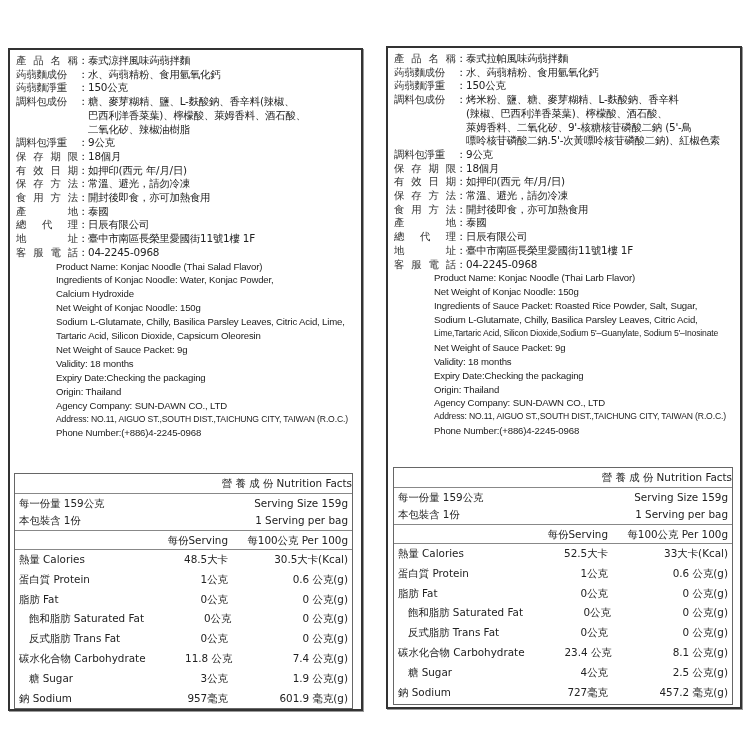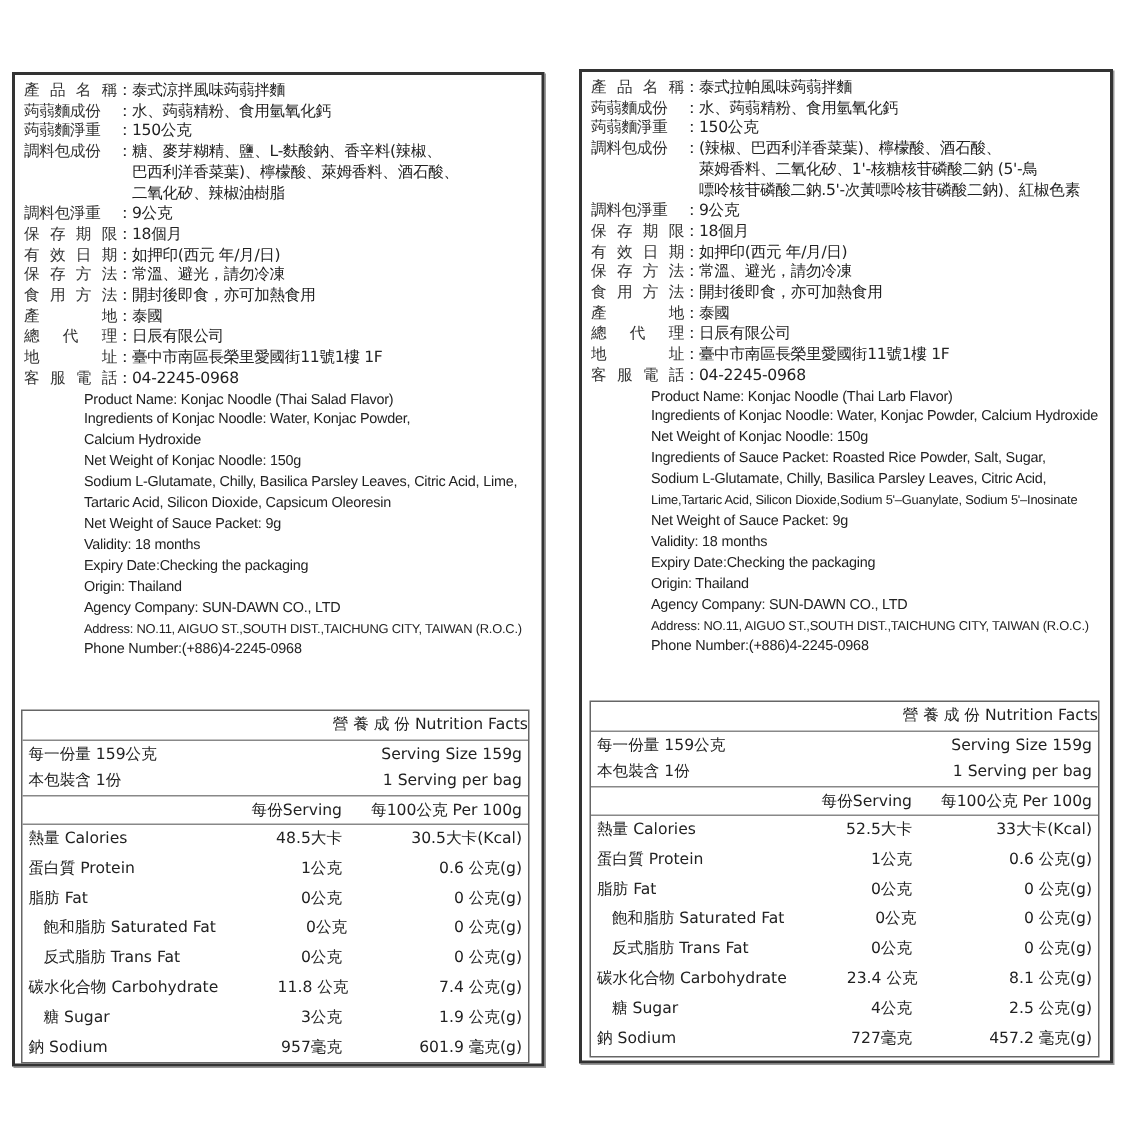--- a/index.html
+++ b/index.html
@@ -255,22 +255,23 @@
         </div>
         <div class="zh-sep">：</div>
         <div class="zh-val">150公克</div>
       </div>
       <div class="zh-row">
         <div class="zh-key">
           <span>調料包成份</span>
         </div>
         <div class="zh-sep">：</div>
         <div class="zh-val">
+          <div>烤米粉、鹽、糖、麥芽糊精、L-麩酸鈉、香辛料</div>
           <div>(辣椒、巴西利洋香菜葉)、檸檬酸、酒石酸、</div>
-          <div>萊姆香料、二氧化矽、1'-核糖核苷磷酸二鈉 (5'-鳥</div>
+          <div>萊姆香料、二氧化矽、9'-核糖核苷磷酸二鈉 (5'-鳥</div>
           <div>嘌呤核苷磷酸二鈉.5'-次黃嘌呤核苷磷酸二鈉)、紅椒色素</div>
         </div>
       </div>
       <div class="zh-row">
         <div class="zh-key">
           <span>調料包淨重</span>
         </div>
         <div class="zh-sep">：</div>
         <div class="zh-val">9公克</div>
       </div>
@@ -344,21 +345,20 @@
           <span>客</span>
           <span>服</span>
           <span>電</span>
           <span>話</span>
         </div>
         <div class="zh-sep">：</div>
         <div class="zh-val">04-2245-0968</div>
       </div>
       <div class="en-block">
         <div>Product Name: Konjac Noodle (Thai Larb Flavor)</div>
-        <div>Ingredients of Konjac Noodle: Water, Konjac Powder, Calcium Hydroxide</div>
         <div>Net Weight of Konjac Noodle: 150g</div>
         <div>Ingredients of Sauce Packet: Roasted Rice Powder, Salt, Sugar,</div>
         <div>Sodium L-Glutamate, Chilly, Basilica Parsley Leaves, Citric Acid,</div>
         <div class="small">Lime,Tartaric Acid, Silicon Dioxide,Sodium 5'–Guanylate, Sodium 5'–Inosinate</div>
         <div>Net Weight of Sauce Packet: 9g</div>
         <div>Validity: 18 months</div>
         <div>Expiry Date:Checking the packaging</div>
         <div>Origin: Thailand</div>
         <div>Agency Company: SUN-DAWN CO., LTD</div>
         <div class="small">Address: NO.11, AIGUO ST.,SOUTH DIST.,TAICHUNG CITY, TAIWAN (R.O.C.)</div>

